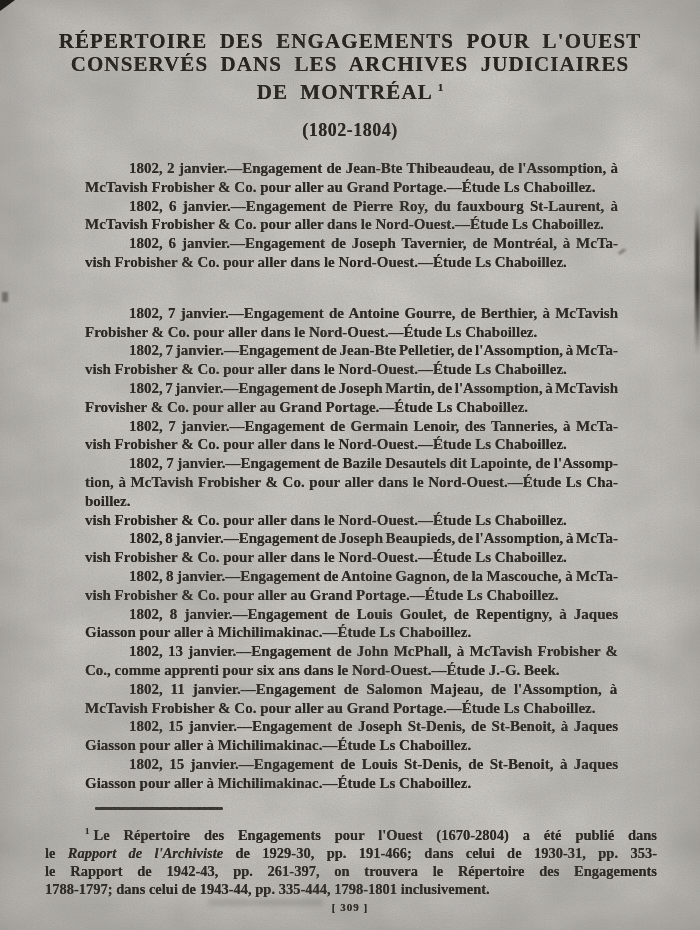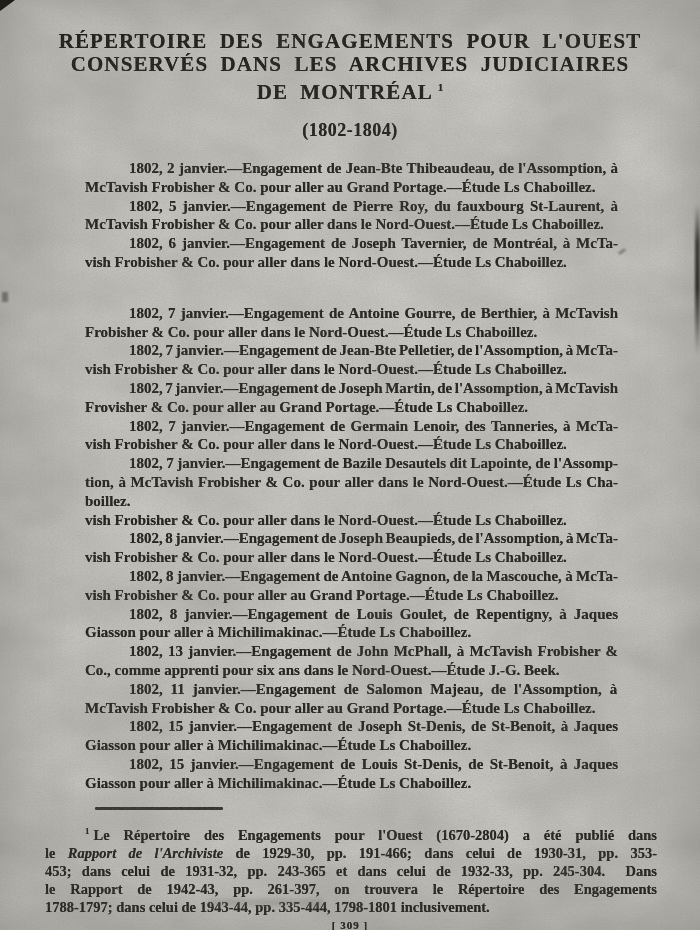--- a/index.html
+++ b/index.html
@@ -82,21 +82,21 @@
   </header>
 
   <div class="subtitle">(1802-1804)</div>
 
   <main class="body-block">
     <p class="entry"></p>
       <div class="ln ind jl" style="word-spacing: 0.597656px;"><span class="lc">1802, 2 janvier.—Engagement de Jean-Bte Thibeaudeau, de l'Assomption, à</span></div>
       <div class="ln" style="word-spacing: 0px;"><span class="lc">McTavish Frobisher &amp; Co. pour aller au Grand Portage.—Étude Ls Chaboillez.</span></div>
       <p></p>
     <p class="entry"></p>
-      <div class="ln ind jl" style="word-spacing: 2.46528px;"><span class="lc">1802, 5 janvier.—Engagement de Pierre Roy, du fauxbourg St-Laurent, à</span></div>
+      <div class="ln ind jl" style="word-spacing: 2.46528px;"><span class="lc">1802, 6 janvier.—Engagement de Pierre Roy, du fauxbourg St-Laurent, à</span></div>
       <div class="ln" style="word-spacing: 0px;"><span class="lc">McTavish Frobisher &amp; Co. pour aller dans le Nord-Ouest.—Étude Ls Chaboillez.</span></div>
       <p></p>
     <p class="entry"></p>
       <div class="ln ind jl" style="word-spacing: 2.06597px;"><span class="lc">1802, 6 janvier.—Engagement de Joseph Tavernier, de Montréal, à McTa-</span></div>
       <div class="ln" style="word-spacing: 0px;"><span class="lc">vish Frobisher &amp; Co. pour aller dans le Nord-Ouest.—Étude Ls Chaboillez.</span></div>
       <p></p>
     <p class="entry"></p>
       <div class="ln ind jl" style="word-spacing: 1.44792px; margin-top: 32px;"><span class="lc">1802, 7 janvier.—Engagement de Antoine Gourre, de Berthier, à McTavish</span></div>
       <div class="ln" style="word-spacing: 0px;"><span class="lc">Frobisher &amp; Co. pour aller dans le Nord-Ouest.—Étude Ls Chaboillez.</span></div>
       <p></p>
@@ -147,21 +147,20 @@
     <p class="entry"></p>
       <div class="ln ind jl" style="word-spacing: 2.67882px;"><span class="lc">1802, 15 janvier.—Engagement de Louis St-Denis, de St-Benoit, à Jaques</span></div>
       <div class="ln" style="word-spacing: 0px;"><span class="lc">Giasson pour aller à Michilimakinac.—Étude Ls Chaboillez.</span></div>
       <p></p>
   </main>
 
   <footer class="fnote">
     <div class="fn-divider"></div>
     <div class="ln fin jl" style="word-spacing: 10.2453px;"><span class="lc"><sup class="sup">1</sup><span>Le Répertoire des Engagements pour l'Ouest (1670-2804) a été publié dans</span></span></div>
     <div class="ln jl" style="word-spacing: 8.7488px;"><span class="lc"><span>le </span><i>Rapport de l'Archiviste</i><span> de 1929-30, pp. 191-466; dans celui de 1930-31, pp. 353-</span></span></div>
-    <div class="ln jl" style="word-spacing: 6.64167px;"><span class="lc">453; dans celui de 1931-32, pp. 243-365 et dans celui de 1932-33, pp. 245-304.  Dans</span></div>
     <div class="ln jl" style="word-spacing: 11.0895px;"><span class="lc">le Rapport de 1942-43, pp. 261-397, on trouvera le Répertoire des Engagements</span></div>
     <div class="ln" style="word-spacing: 0px;"><span class="lc">1788-1797; dans celui de 1943-44, pp. 335-444, 1798-1801 inclusivement.</span></div>
   </footer>
 
   <div class="pagenum">[ 309 ]</div>
 
   <div class="art-corner"></div>
   <div class="art-edge"></div>
   <div class="art-smear"></div>
   <div class="art-fleck1"></div>

